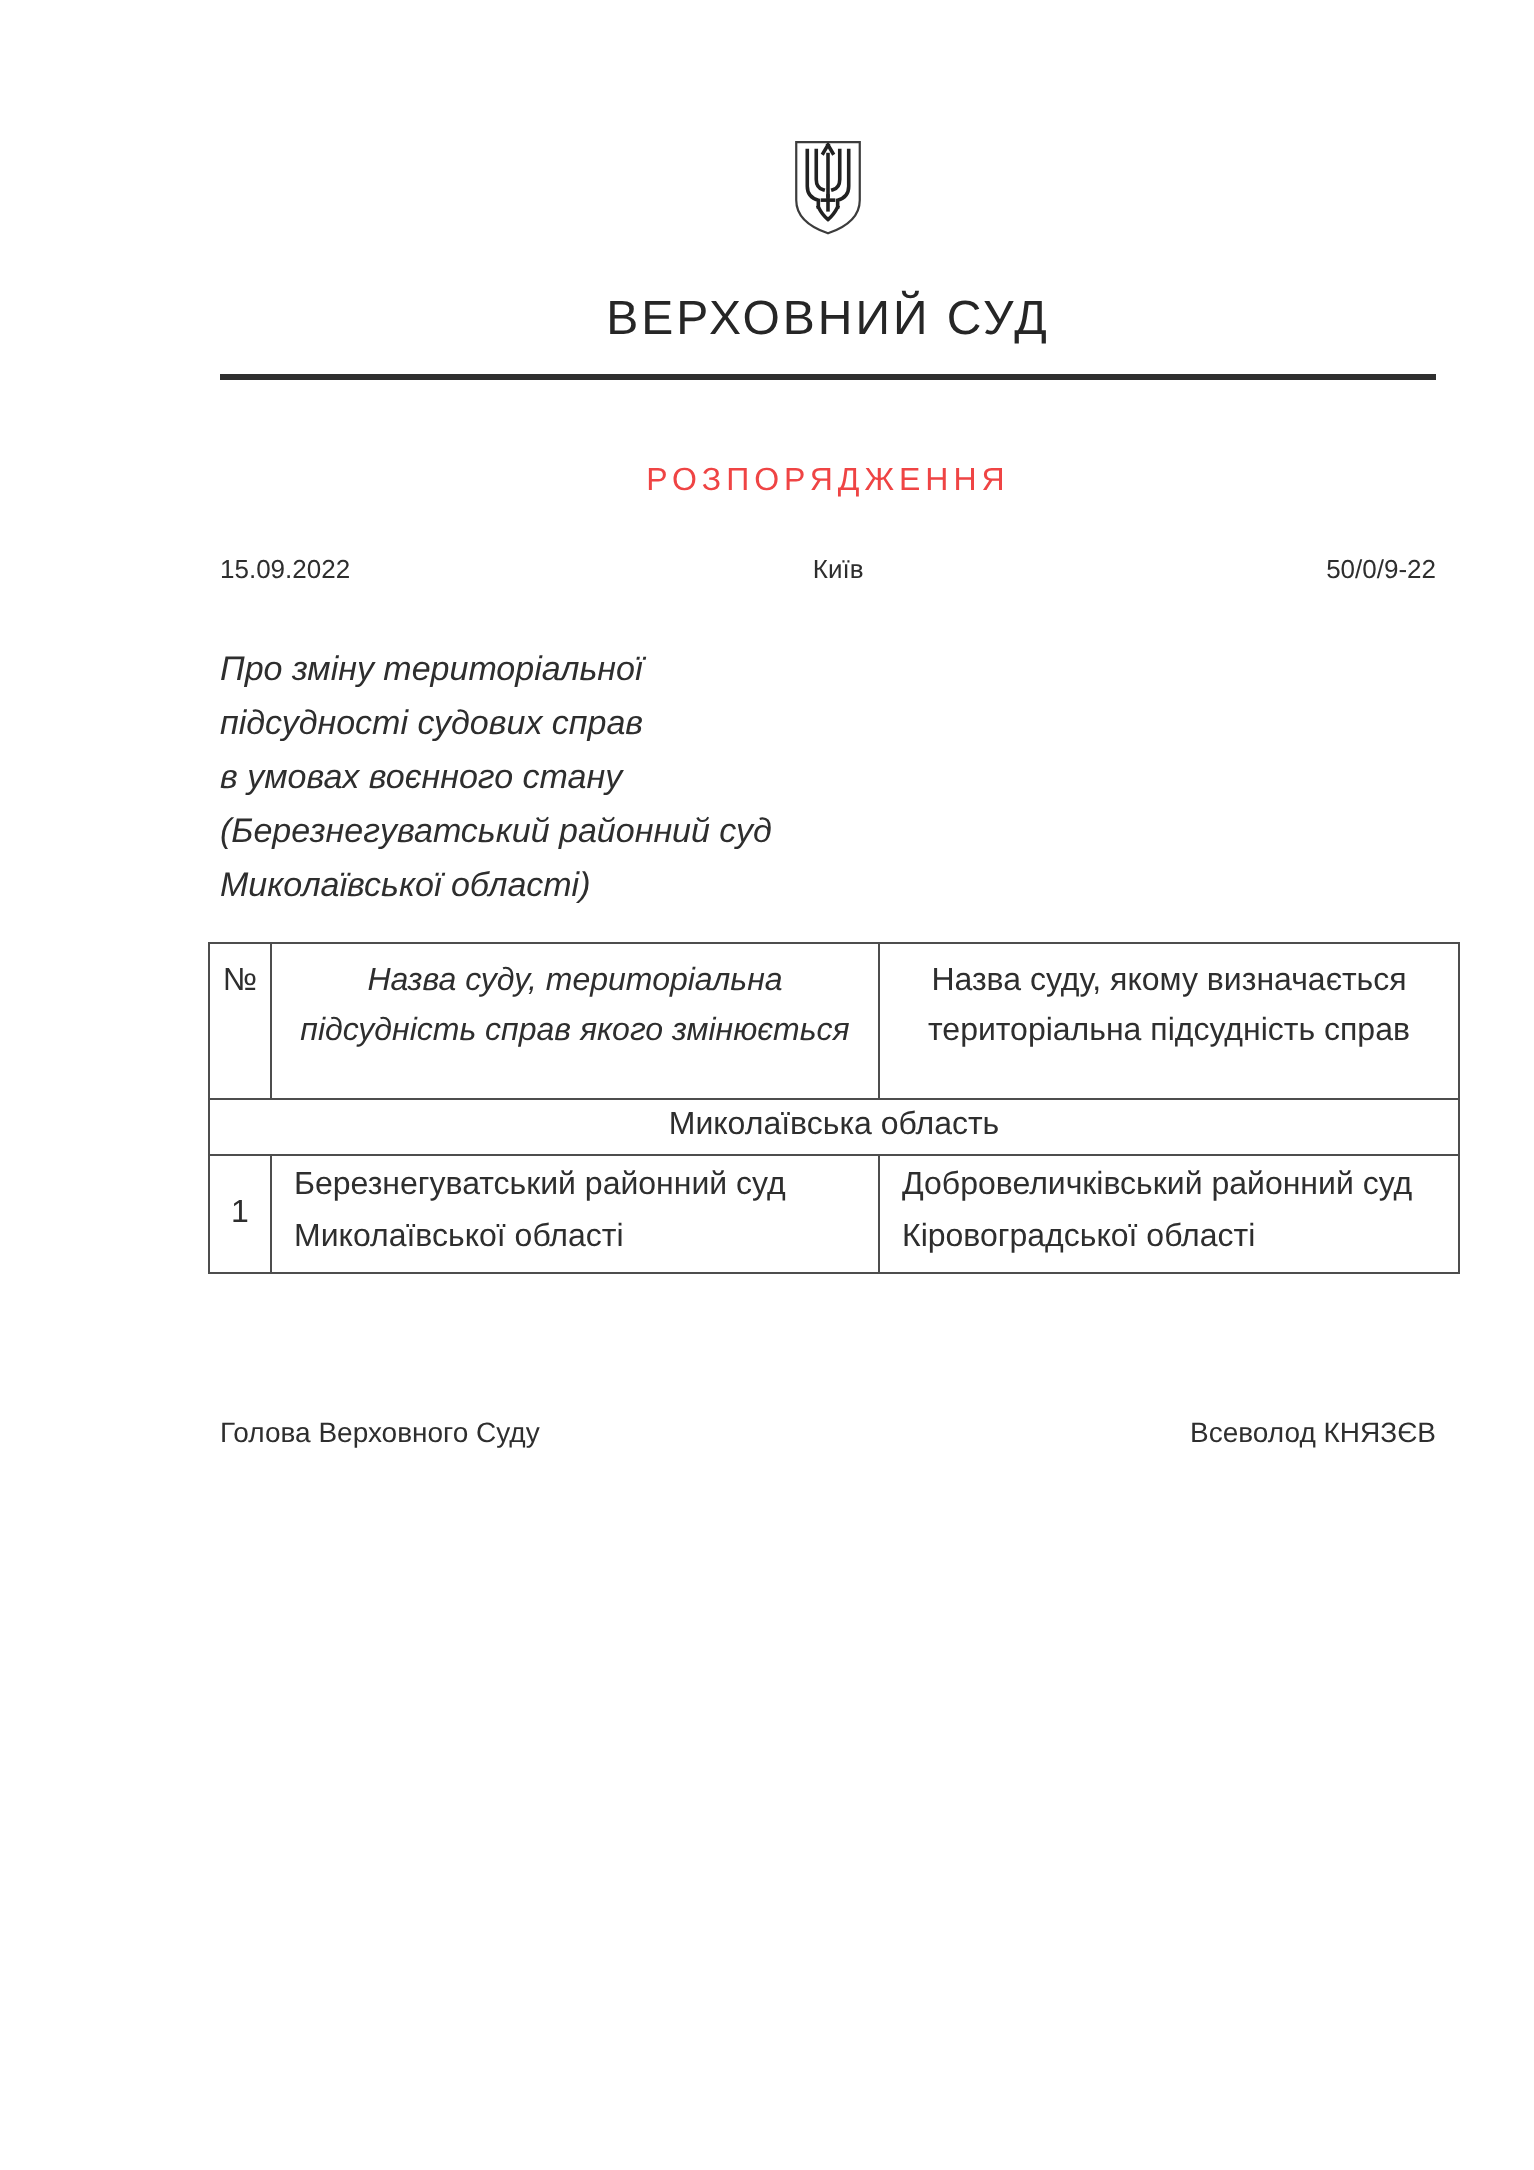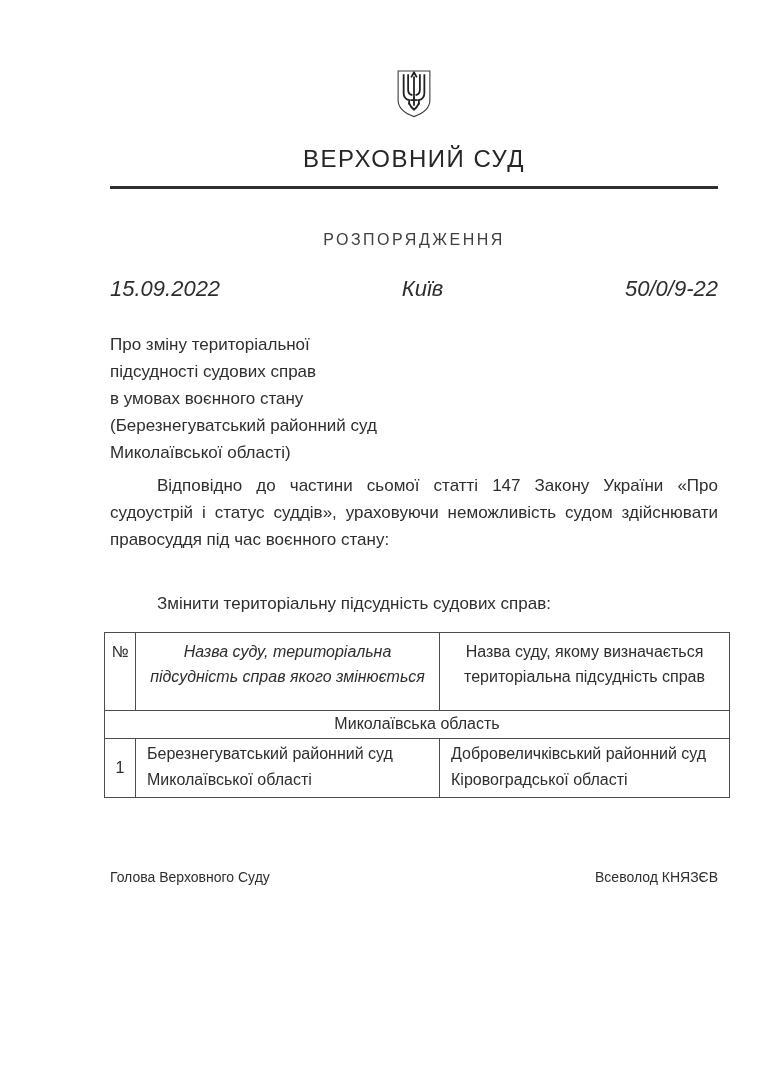--- a/index.html
+++ b/index.html
@@ -31,33 +31,32 @@
     border-top:2px solid #2f2f2f;
     border-bottom:1px solid #2f2f2f;
   }
 
   
   .doc-type {
     margin-top:42px;
     text-align:center;
     font-size:16px;
     letter-spacing:2.5px;
-    color:#404040;
+    color:#ef4444;
   }
   .date-row {
     margin-top:27px;
     display:flex;
     justify-content:space-between;
     align-items:baseline;
-    font-size:22px;
-    font-style:italic;
+    font-size:13px;
   }
 
   
-  .subject { margin-top:29px; font-size:17px; line-height:27px; }
+  .subject { margin-top:29px; font-size:17px; line-height:27px;font-style:italic; }
 
   
   .body-par {
     margin-top:6px;
     font-size:17px;
     line-height:27px;
     text-align:justify;
     text-indent:47px;
   }
   .order-line {
@@ -142,22 +141,20 @@
     </div>
 
     <div class="subject">
       <div>Про зміну територіальної</div>
       <div>підсудності судових справ</div>
       <div>в умовах воєнного стану</div>
       <div>(Березнегуватський районний суд</div>
       <div>Миколаївської області)</div>
     </div>
 
-    <p class="body-par">Відповідно до частини сьомої статті 147 Закону України «Про судоустрій і статус суддів», ураховуючи неможливість судом здійснювати правосуддя під час воєнного стану:</p>
-    <p class="order-line">Змінити територіальну підсудність судових справ:</p>
 
     <table class="courts">
       <thead>
         <tr>
           <th class="col-num">№</th>
           <th class="col-from">Назва суду, територіальна підсудність справ якого змінюється</th>
           <th class="col-to">Назва суду, якому визначається територіальна підсудність справ</th>
         </tr>
       </thead>
       <tbody>

